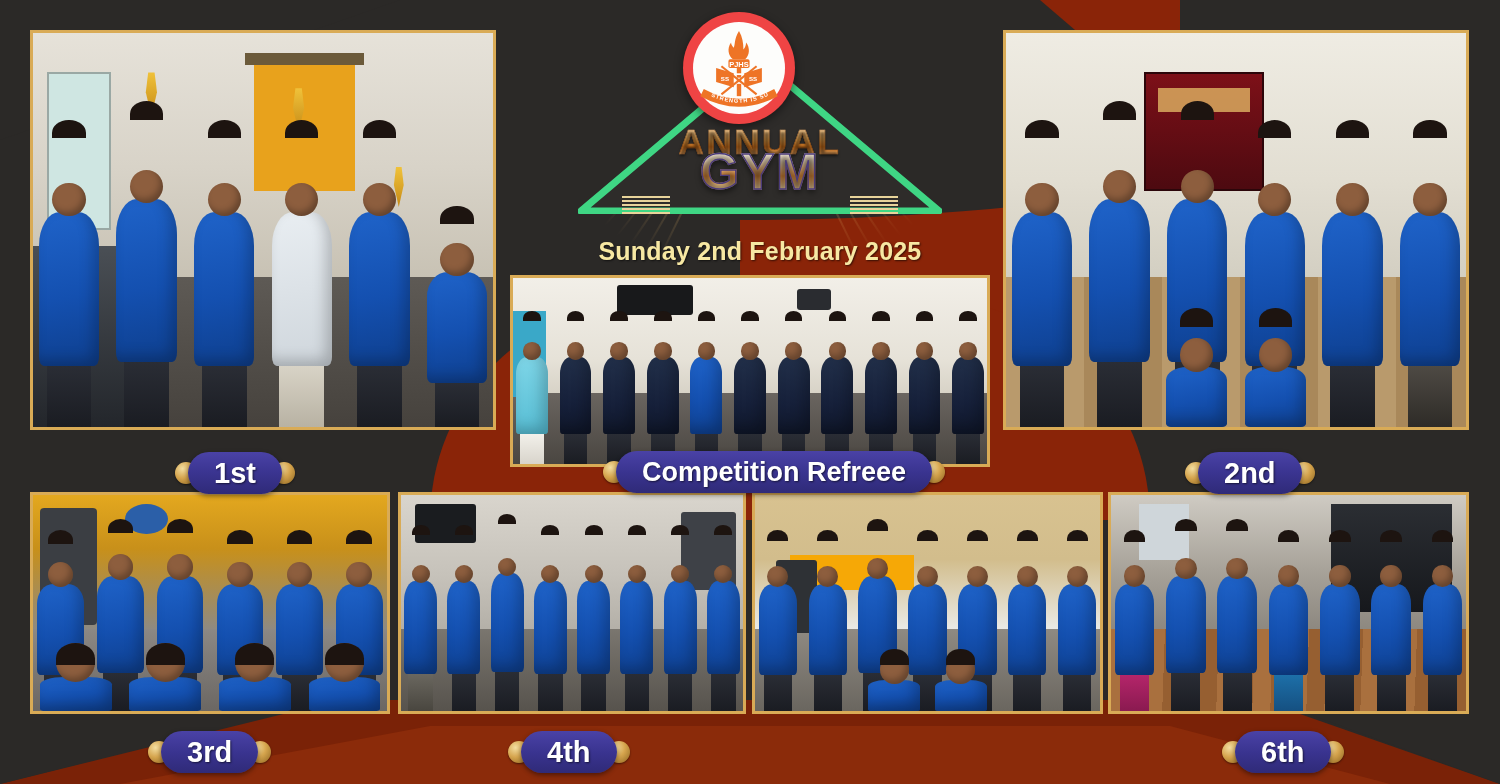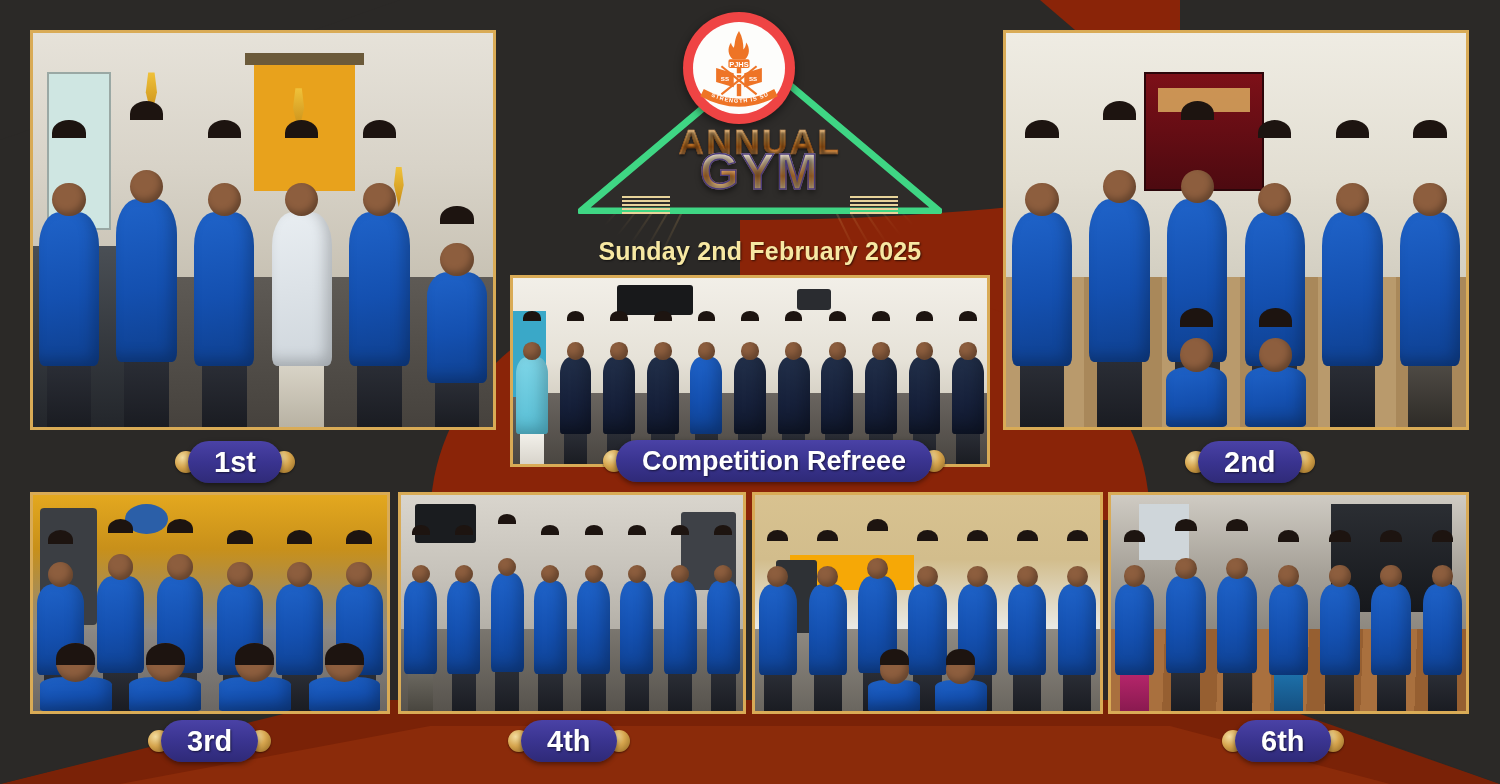--- a/index.html
+++ b/index.html
@@ -238,21 +238,21 @@
     background:radial-gradient(circle at 34% 30%, #f3ddA0 0%, #d6a54e 45%, #8d641f 100%);
     box-shadow:0 1px 2px rgba(0,0,0,.5);
     flex:0 0 auto;
   }
   .pill{
     height:42px; border-radius:21px;
     background:linear-gradient(180deg,#4a42a6 0%, #3a3490 50%, #2f2a78 100%);
     box-shadow:0 2px 5px rgba(0,0,0,.45);
     display:flex; align-items:center; justify-content:center;
     padding:0 26px;
-    margin:1px -9px;
+    margin:12px -9px;
     position:relative; z-index:2;
   }
   .pill span{
     color:#ffffff; font-weight:bold; font-size:29px; line-height:1;
     text-shadow:1px 1px 2px rgba(0,0,0,.55);
     white-space:nowrap;
   }
   .pill.wide span{ font-size:27px; }
 </style>
 </head>

